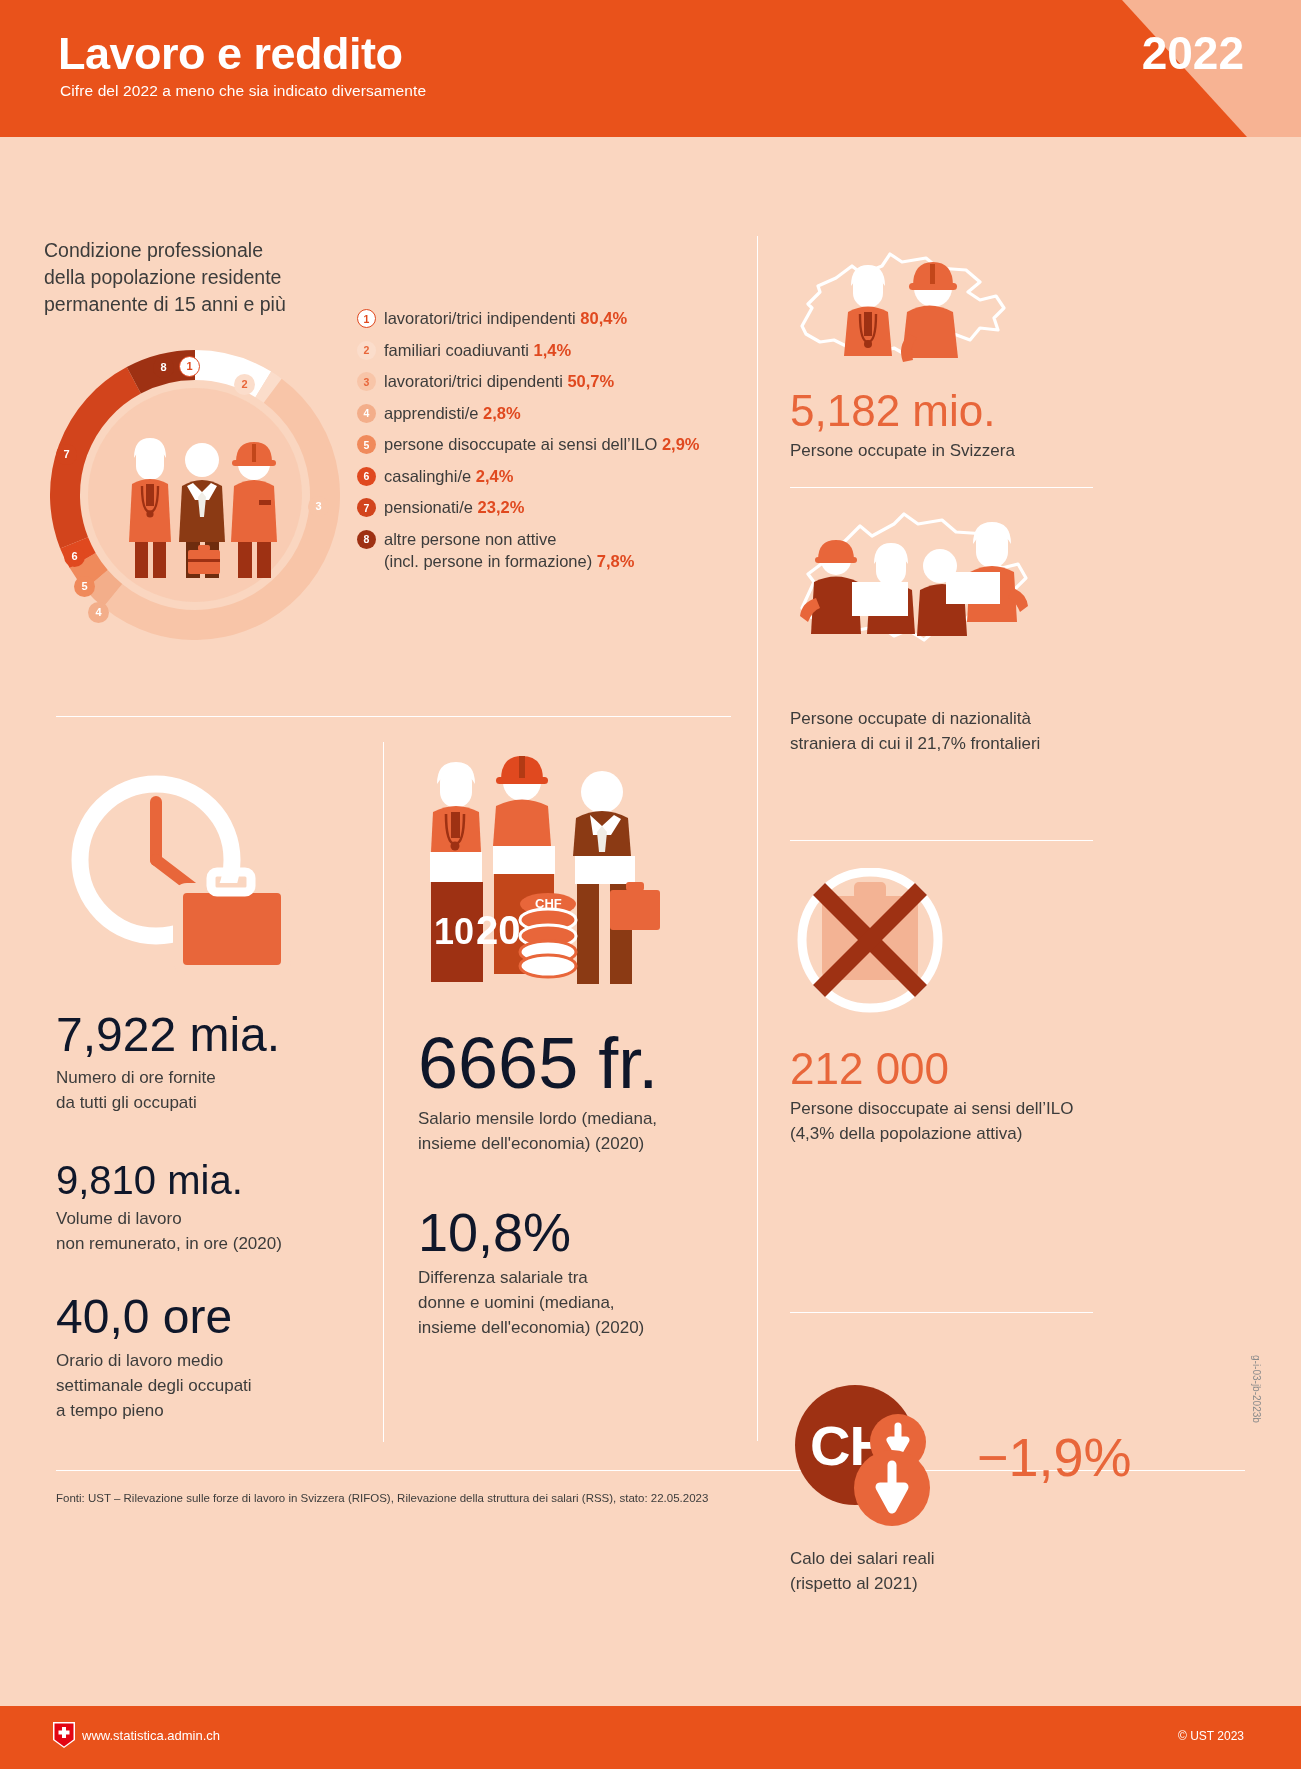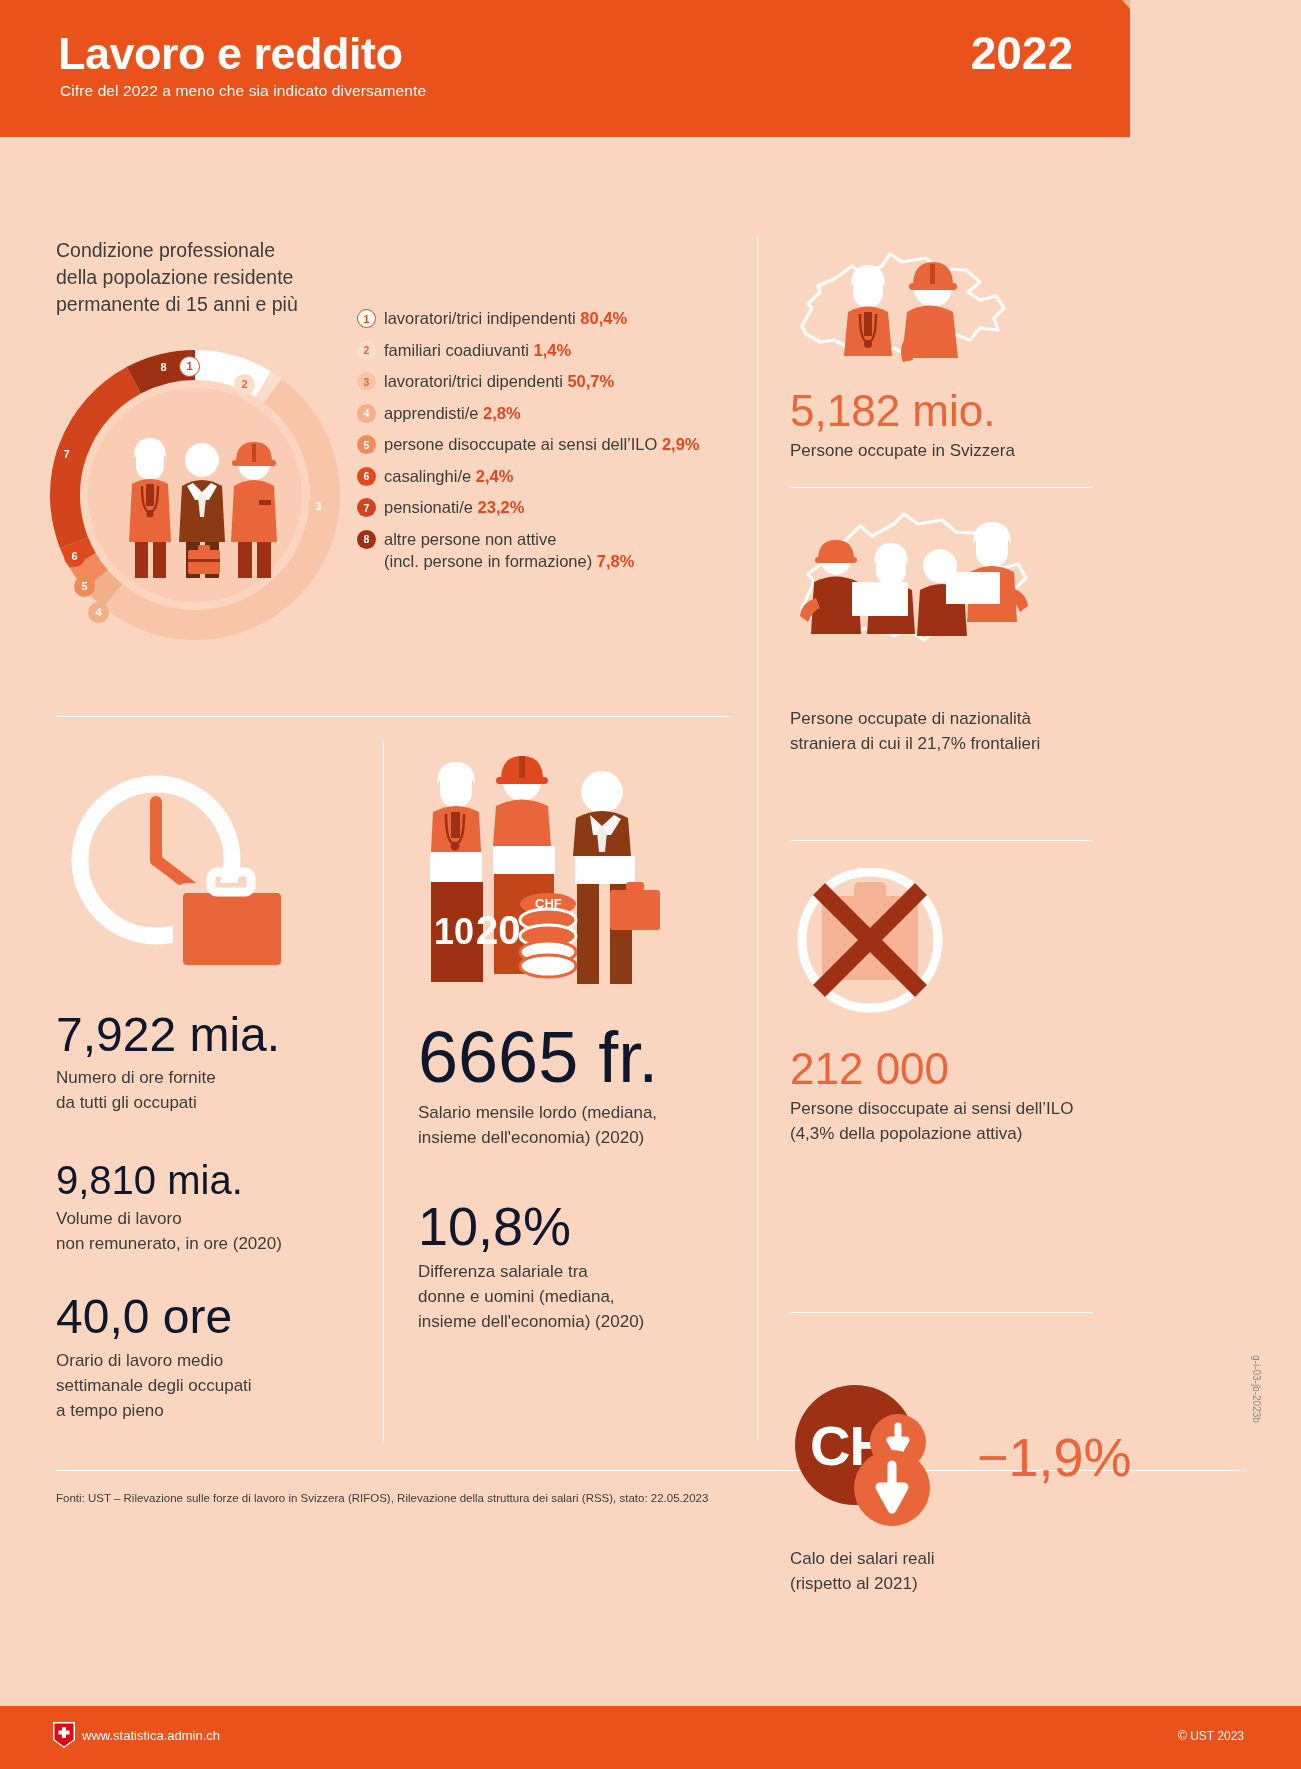--- a/index.html
+++ b/index.html
@@ -5,21 +5,21 @@
   * { margin:0; padding:0; box-sizing:border-box; }
   html,body { width:1301px; height:1769px; }
   body {
     font-family:"Liberation Sans", sans-serif;
     background:#FAD6C0;
     position:relative;
     overflow:hidden;
   }
   
   .header {
-    position:absolute; left:0; top:0; width:1130px; height:137px;
+    position:absolute; left:0; top:0; width:1301px; height:137px;
     background:#FAD6C0; overflow:hidden;
   }
   .header-bg {
     position:absolute; left:0; top:0; width:1301px; height:137px;
   }
   .header-title {
     position:absolute; left:58px; top:28px;
     font-size:45px; font-weight:bold; color:#ffffff;
     letter-spacing:-0.5px;
   }
@@ -31,21 +31,21 @@
     position:absolute; right:57px; top:26px;
     font-size:46px; font-weight:bold; color:#ffffff;
   }
 
   
   .vline { position:absolute; width:1px; background:#ffffff; }
   .hline { position:absolute; height:1px; background:#ffffff; }
 
   
   .donut-title {
-    position:absolute; left:56px; top:237px;
+    position:absolute; left:44px; top:237px;
     font-size:19.5px; line-height:27px; color:#3c3c3b;
   }
   .donut-wrap { position:absolute; left:50px; top:350px; width:290px; height:290px; }
   .badge {
     position:absolute; border-radius:50%;
     display:flex; align-items:center; justify-content:center;
     font-size:11px; font-weight:bold; line-height:1;
   }
   
   .legend { position:absolute; left:357px; top:307px; width:420px; }
@@ -367,21 +367,21 @@
 
     <g transform="translate(100,144)">
       <ellipse cx="30" cy="8" rx="28" ry="11" fill="#E8663A"></ellipse>
       <text x="17" y="12" font-family="'Liberation Sans',sans-serif" font-size="13" font-weight="bold" fill="#ffffff">CHF</text>
       <ellipse cx="30" cy="24" rx="28" ry="11" fill="#E8663A" stroke="#ffffff" stroke-width="3"></ellipse>
       <ellipse cx="30" cy="40" rx="28" ry="11" fill="#E8663A" stroke="#ffffff" stroke-width="3"></ellipse>
       <ellipse cx="30" cy="56" rx="28" ry="11" fill="#ffffff" stroke="#E8663A" stroke-width="3"></ellipse>
       <ellipse cx="30" cy="70" rx="28" ry="11" fill="#ffffff" stroke="#E8663A" stroke-width="3"></ellipse>
     </g>
   </svg>
-  <div class="stat-num" style="font-size:72px;margin-top:14px;">6665 fr.</div>
+  <div class="stat-num" style="font-size:72px;margin-top:20px;">6665 fr.</div>
   <div class="stat-cap" style="white-space:pre-line;margin-top:4px;">Salario mensile lordo (mediana,
 insieme dell'economia) (2020)</div>
   <div class="stat-num" style="font-size:54px;margin-top:48px;">10,8%</div>
   <div class="stat-cap" style="white-space:pre-line">Differenza salariale tra
 donne e uomini (mediana,
 insieme dell'economia) (2020)</div>
 </div>
 
 <div class="sources">Fonti: UST – Rilevazione sulle forze di lavoro in Svizzera (RIFOS), Rilevazione della struttura dei salari (RSS), stato: 22.05.2023</div>
 <div class="sidecode">g-i-03-jb-2023b</div>

